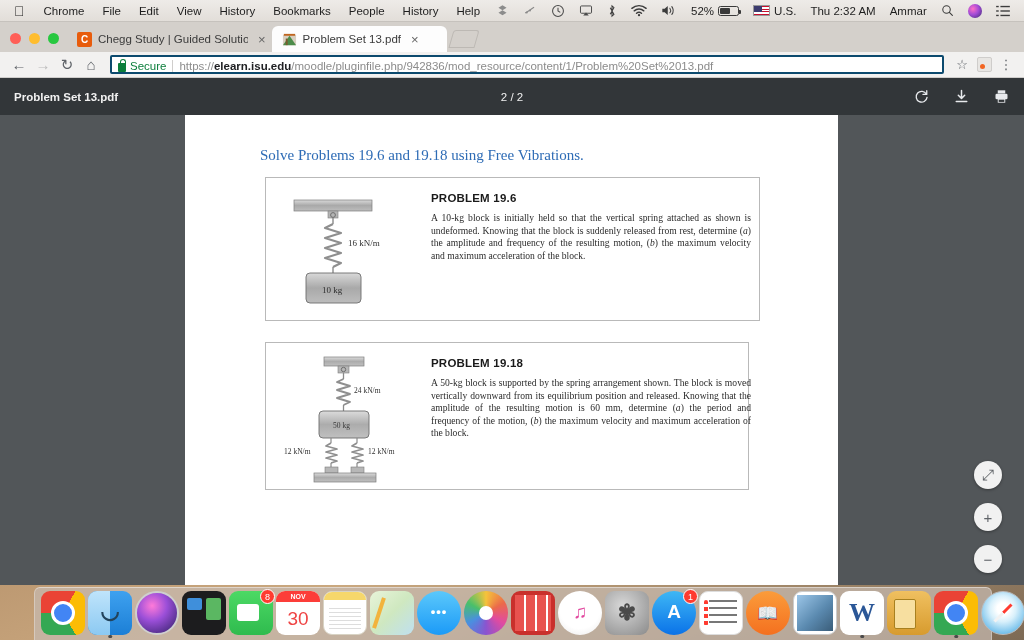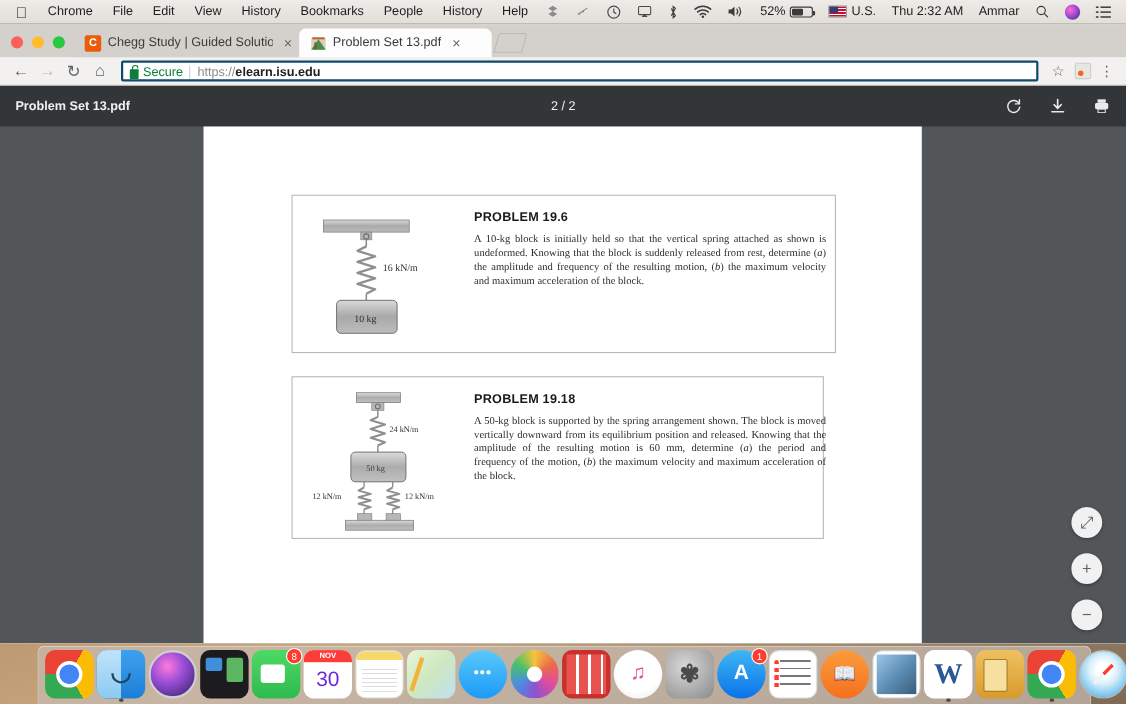--- a/index.html
+++ b/index.html
@@ -226,21 +226,21 @@
   .ic-mission::before {
     content:""; position:absolute; left:5px; top:7px; width:15px;height:12px;background:#3f8fdb;border-radius:2px;
   }
   .ic-mission::after {
     content:""; position:absolute; right:5px; top:7px; width:15px;height:22px;background:#5bb762;border-radius:2px;
   }
   .ic-facetime { background: linear-gradient(180deg,#4cd964,#2fbb4e); }
   .ic-facetime::after { content:""; position:absolute; left:8px;top:13px;width:22px;height:17px;background:#fff;border-radius:3px;}
   .ic-cal { background: #fff; }
   .ic-cal-top { position:absolute;left:0;top:0;width:100%;height:11px;background:#fc3d39;color:#fff;font-size:7px;display:flex;align-items:center;justify-content:center;font-weight:bold;}
-  .ic-cal-day { position:absolute;left:0;top:11px;width:100%;height:33px;display:flex;align-items:center;justify-content:center;color:#6d28d9;font-size:19px;font-weight:300;}
+  .ic-cal-day { position:absolute;left:0;top:11px;width:100%;height:33px;display:flex;align-items:center;justify-content:center;color:#ef4444;font-size:19px;font-weight:300;}
   .ic-notes { background: #fff; border:1px solid #d8d3c4;}
   .ic-notes::before { content:""; position:absolute;left:0;top:0;width:100%;height:8px;background:#f6d76b;}
   .ic-notes::after {
     content:""; position:absolute;left:5px;top:13px;right:5px;bottom:5px;
     background: repeating-linear-gradient(#fff 0 3px,#ddd 3px 4px);
   }
   .ic-maps { background: linear-gradient(135deg,#e8f4d9 0%,#cfe8c0 50%,#bfe0f0 100%); }
   .ic-maps::after { content:""; position:absolute;left:7px;top:6px;width:4px;height:32px;background:#f2b33d;transform:rotate(18deg);}
   .ic-msg { background: linear-gradient(180deg,#5bc8fb,#1b9af7); border-radius:50%;}
   .ic-msg::after { content:"•••"; position:absolute;left:50%;top:46%;transform:translate(-50%,-50%);font-size:13px;letter-spacing:1px;color:#fff;}
@@ -413,20 +413,21 @@
       <span class="nav-btn disabled">→</span>
       <span class="nav-btn">↻</span>
       <span class="nav-btn">⌂</span>
 
       <div class="omnibox" title="https://elearn.isu.edu/moodle/pluginfile.php/942836/mod_resource/content/1/Problem%20Set%2013.pdf">
         <span class="lock"></span>
         <span class="secure-txt">Secure</span>
         <span class="omni-sep"></span>
         <span class="url-dim">https://</span>
           <span class="url-strong">elearn.isu.edu</span>
+          <span class="url-dim">/moodle/pluginfile.php/942836/mod_resource/content/1/Problem%20Set%2013.pdf</span>
       </div>
 
       <span class="tb-icon">☆</span>
       <span class="tb-icon">
           <span class="ext-icon"></span>
         </span>
       <span class="tb-icon">⋮</span>
     </div>
 
     <div class="pdfviewer">
@@ -455,20 +456,21 @@
                 <rect x="5" y="11.4" width="6" height="2.4" fill="#323639"></rect>
               </svg>
           </span>
         </span>
       </div>
 
       <div class="pdf-scrollarea">
 
         <div class="pdf-page">
 
+          <div class="pdf-head">Solve Problems 19.6 and 19.18 using Free Vibrations.</div>
 
           <div class="prob-box one">
             <div class="prob-title">PROBLEM 19.6</div>
             <div class="prob-body">
               <span>A 10-kg block is initially held so that the vertical spring attached as shown is undeformed. Knowing that the block is suddenly released from rest, determine (</span><i>a</i><span>) the amplitude and frequency of the resulting motion, (</span><i>b</i><span>) the maximum velocity and maximum acceleration of the block.</span>
             </div>
 
             <div class="fig one">
               <svg width="140" height="125" viewBox="0 0 140 125">
                 <defs>

